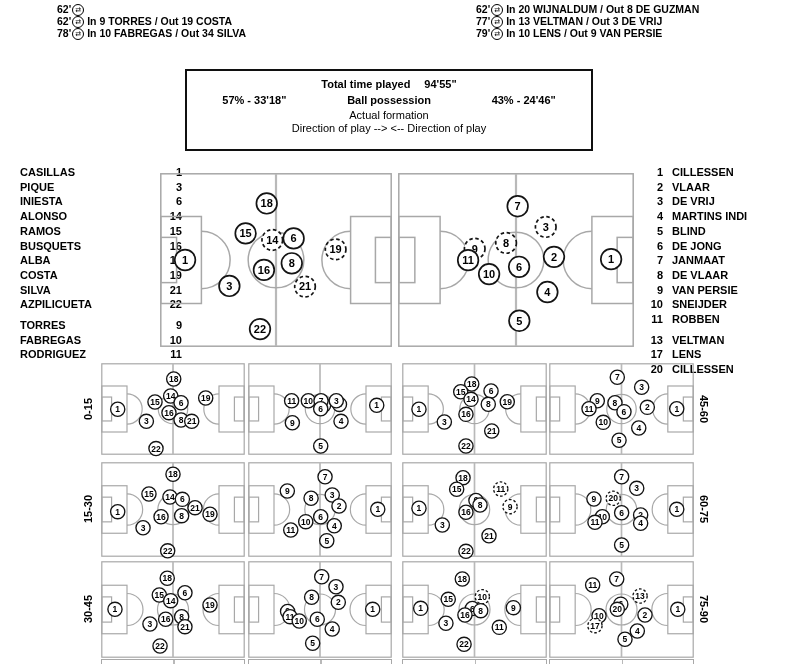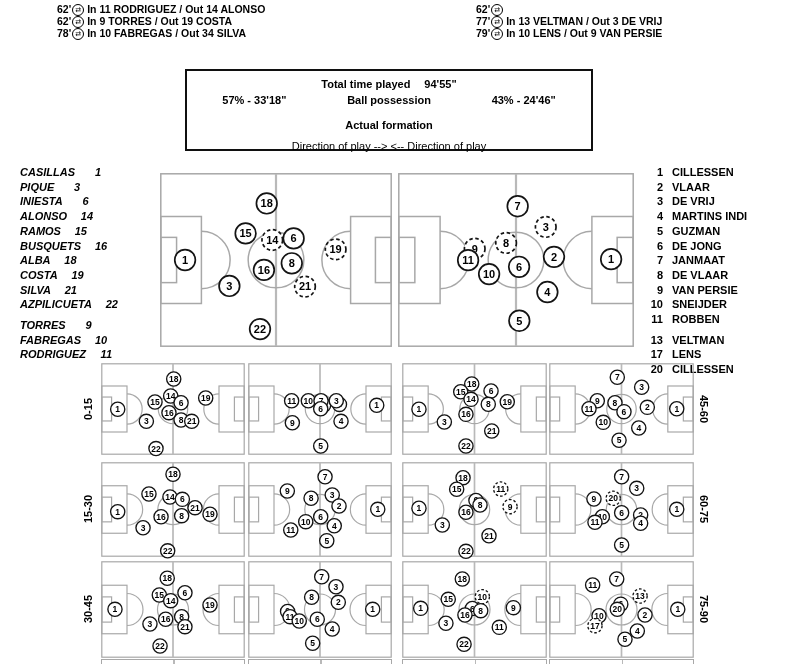--- a/index.html
+++ b/index.html
@@ -14,26 +14,26 @@
   .subicon{display:inline-flex;align-items:center;justify-content:center;width:10px;height:10px;
            border:1px solid #000;border-radius:50%;font-size:7px;line-height:1;
            font-family:"DejaVu Sans",sans-serif;font-weight:normal;margin:0 3px 0 1px;flex:0 0 auto;}
   
   .infobox{position:absolute;left:185px;top:69px;width:408px;height:82px;border:2px solid #101010;
            box-sizing:border-box;font-size:11px;text-align:center;}
   .ib-row1{margin-top:7px;font-weight:bold;}
   .ib-row1 .gap2{display:inline-block;width:14px;}
   .ib-row2{margin-top:4px;display:flex;font-weight:bold;}
   .ib-col{flex:1;}
-  .ib-row3{margin-top:13px;font-weight:bold;}
-  .ib-row4{margin-top:9px;font-weight:normal;}
+  .ib-row3{margin-top:3px;font-weight:normal;}
+  .ib-row4{margin-top:1px;font-weight:normal;}
   
   .roster{position:absolute;top:165px;font-size:11px;font-weight:bold;line-height:14.7px;white-space:nowrap;}
   .roster-home{left:20px;width:162px;}
-  .roster-home .r-row{display:flex;justify-content:flex-start;font-style:italic;}
+  .roster-home .r-row{display:flex;justify-content:space-between;}
   .roster-home .r-num{width:26px;text-align:right;}
   .roster-away{left:641px;}
   .roster-away .r-num{display:inline-block;width:22px;text-align:right;margin-right:9px;}
   .roster .rgap{height:6px;}
   
   .pitch{position:absolute;}
   .pitch svg{overflow:visible;display:block;}
   
   .tlabel{position:absolute;width:34px;height:14px;font-size:11px;font-weight:bold;text-align:center;line-height:14px;}
   .tl-left{transform:rotate(-90deg);}
@@ -44,37 +44,37 @@
 </style>
 </head>
 <body>
 
 <div class="page">
 
   <div class="subs subs-home">
       <div class="srow">
         <span class="sub-min">62'</span>
         <span class="subicon">⇄</span>
-        <span>In 11 RODRIGUEZ / Out 14 ALONSO</span>
       </div>
       <div class="srow">
         <span class="sub-min">62'</span>
         <span class="subicon">⇄</span>
         <span>In 9 TORRES / Out 19 COSTA</span>
       </div>
       <div class="srow">
         <span class="sub-min">78'</span>
         <span class="subicon">⇄</span>
         <span>In 10 FABREGAS / Out 34 SILVA</span>
       </div>
     </div>
   <div class="subs subs-away">
       <div class="srow">
         <span class="sub-min">62'</span>
         <span class="subicon">⇄</span>
+        <span>In 20 WIJNALDUM / Out 8 DE GUZMAN</span>
       </div>
       <div class="srow">
         <span class="sub-min">77'</span>
         <span class="subicon">⇄</span>
         <span>In 13 VELTMAN / Out 3 DE VRIJ</span>
       </div>
       <div class="srow">
         <span class="sub-min">79'</span>
         <span class="subicon">⇄</span>
         <span>In 10 LENS / Out 9 VAN PERSIE</span>
@@ -147,21 +147,21 @@
       <div class="r-row">
         <span class="r-name">RODRIGUEZ</span>
         <span class="r-num">11</span>
       </div>
     </div>
   <div class="roster roster-away">
       <div class="r-row"><span class="r-num">1</span><span class="r-name">CILLESSEN</span></div>
       <div class="r-row"><span class="r-num">2</span><span class="r-name">VLAAR</span></div>
       <div class="r-row"><span class="r-num">3</span><span class="r-name">DE VRIJ</span></div>
       <div class="r-row"><span class="r-num">4</span><span class="r-name">MARTINS INDI</span></div>
-      <div class="r-row"><span class="r-num">5</span><span class="r-name">GUZMAN</span></div>
+      <div class="r-row"><span class="r-num">5</span><span class="r-name">BLIND</span></div>
       <div class="r-row"><span class="r-num">6</span><span class="r-name">DE JONG</span></div>
       <div class="r-row"><span class="r-num">7</span><span class="r-name">JANMAAT</span></div>
       <div class="r-row"><span class="r-num">8</span><span class="r-name">DE VLAAR</span></div>
       <div class="r-row"><span class="r-num">9</span><span class="r-name">VAN PERSIE</span></div>
       <div class="r-row"><span class="r-num">10</span><span class="r-name">SNEIJDER</span></div>
       <div class="r-row"><span class="r-num">11</span><span class="r-name">ROBBEN</span></div>
       <div class="rgap"></div>
       <div class="r-row"><span class="r-num">13</span><span class="r-name">VELTMAN</span></div>
       <div class="r-row"><span class="r-num">17</span><span class="r-name">LENS</span></div>
       <div class="r-row"><span class="r-num">20</span><span class="r-name">CILLESSEN</span></div>

